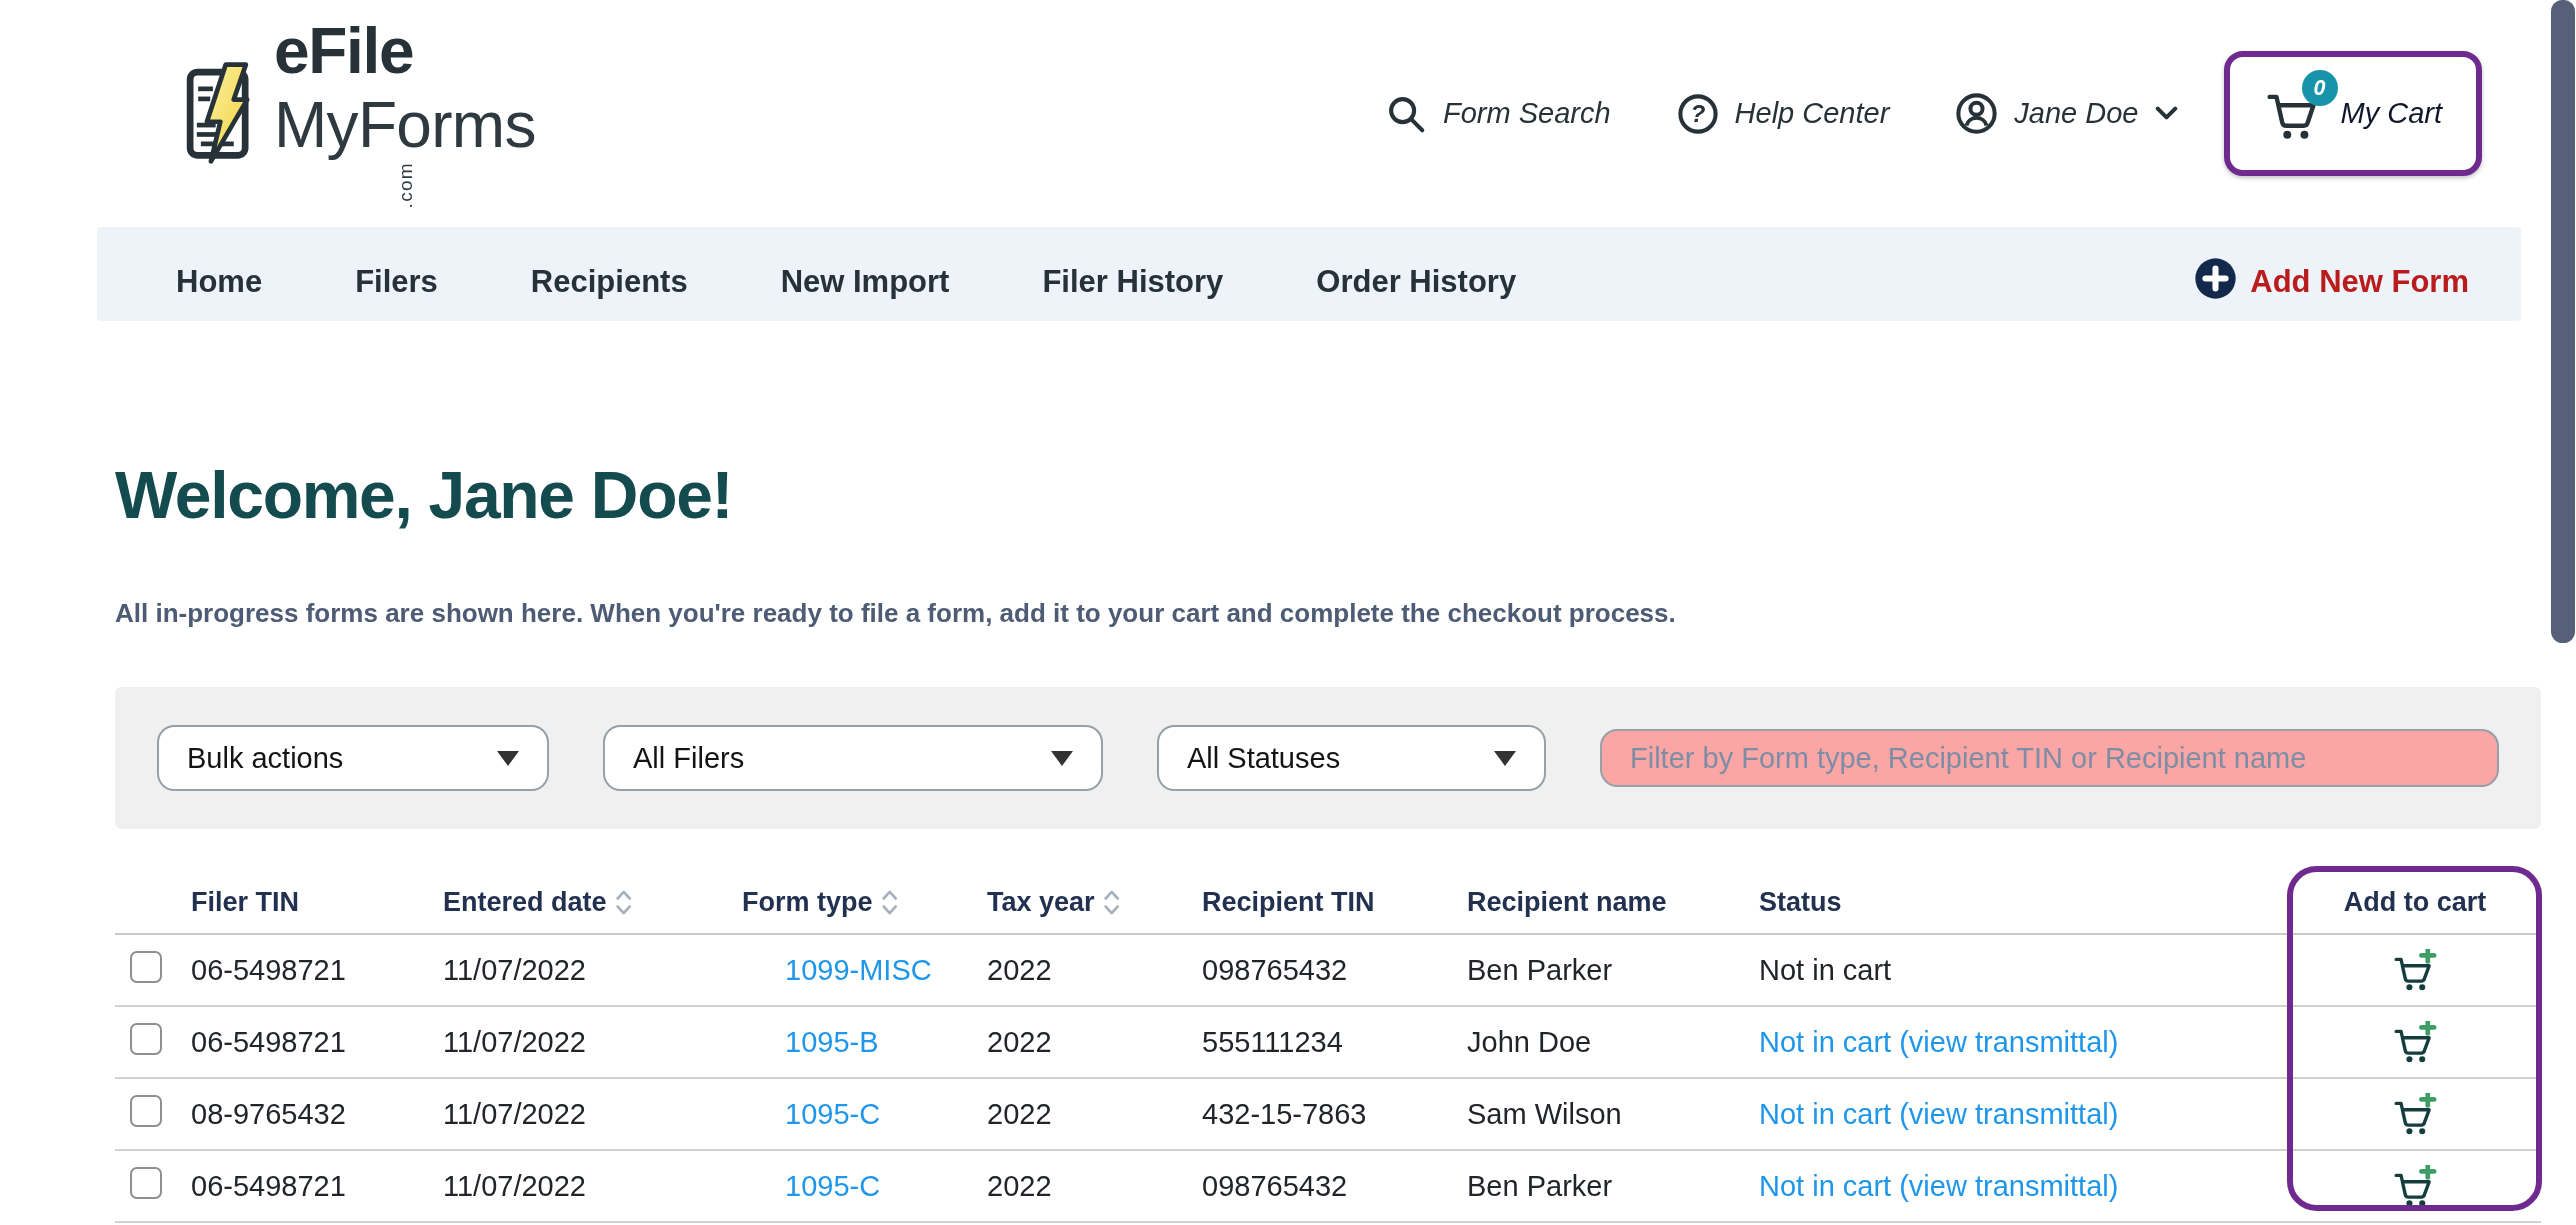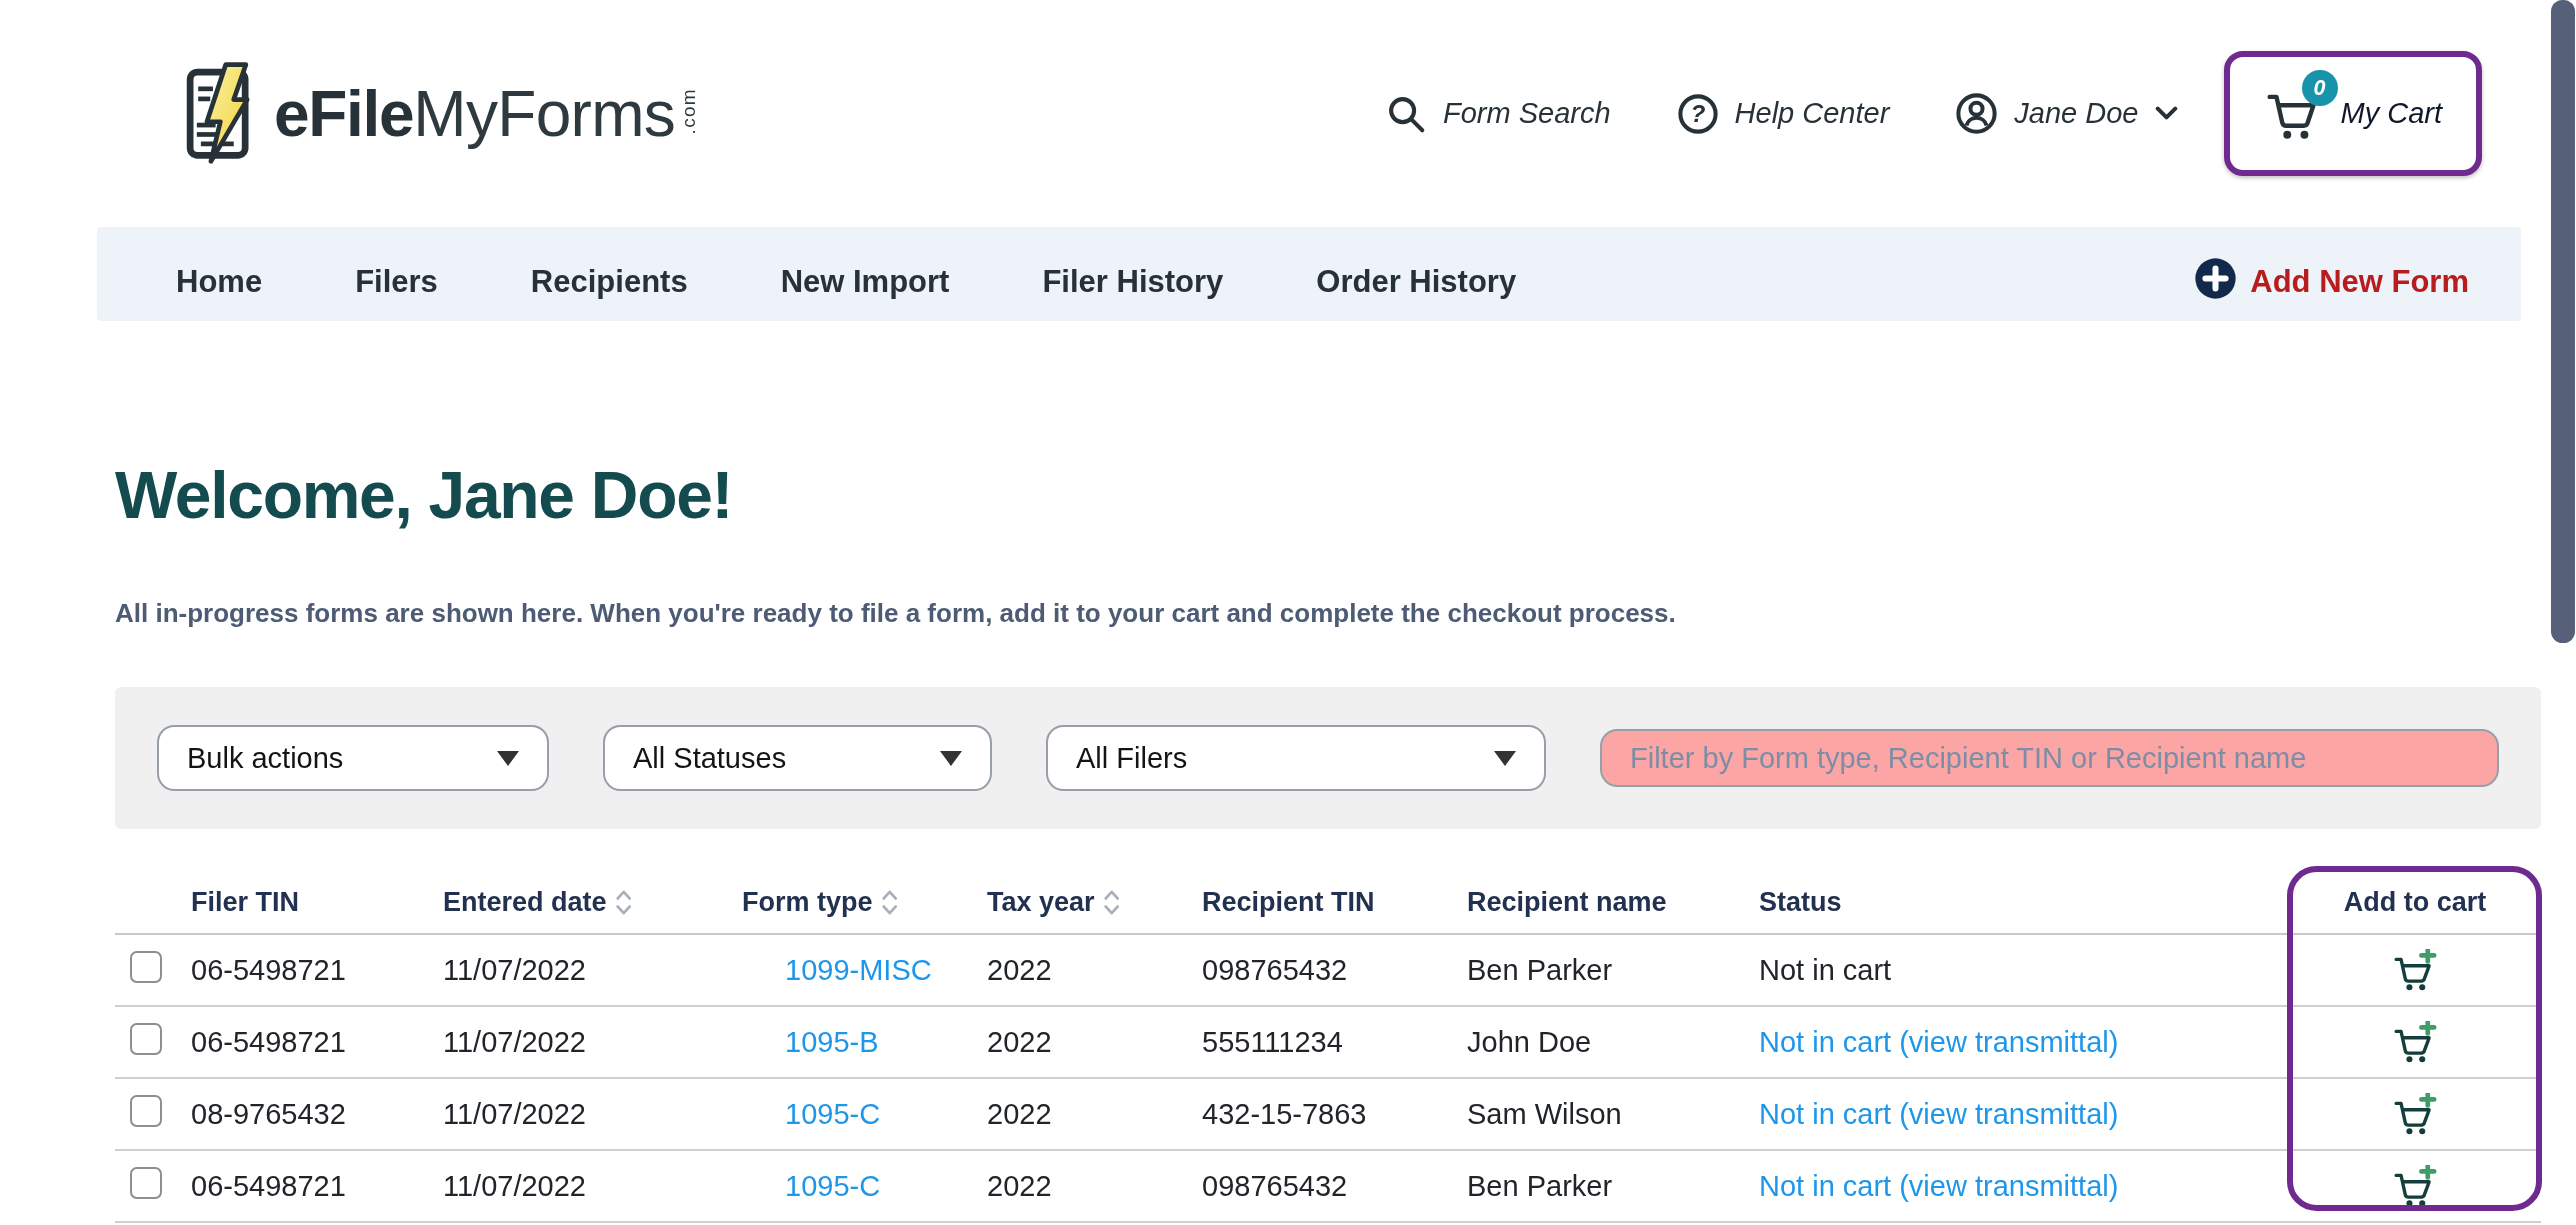--- a/index.html
+++ b/index.html
@@ -6,21 +6,21 @@
   html,body { margin:0; padding:0; }
   body {
     width:2576px; height:1226px; position:relative; overflow:hidden;
     background:#ffffff; color:#212529;
     font-family:"Liberation Sans", sans-serif;
   }
 
   
   .header { height:227px; display:flex; align-items:center; position:relative; }
   .logo { margin-left:180px; display:flex; align-items:center; gap:12px; }
-  .logo-text { display:flex; align-items:baseline; }
+  .logo-text { display:flex; align-items:baseline;flex-direction:column; }
   .logo-bold  { font-size:64px; font-weight:bold; color:#263238; letter-spacing:-1.3px; }
   .logo-light { font-size:64px; font-weight:normal; color:#2e3a40; letter-spacing:-0.7px; }
   .logo-tld { font-size:19px; color:#2e3a40; writing-mode:vertical-rl; transform:rotate(180deg);
               letter-spacing:1.3px; margin-left:2.7px; align-self:center; padding-top:4px; }
 
   .utilities { margin-left:auto; margin-right:94px; display:flex; align-items:center; gap:66px;font-style:italic; }
   .util-item { display:flex; align-items:center; gap:16px; font-size:29px; color:#263238; cursor:pointer; }
   .util-item svg { display:block; }
 
   .annotated-cart {
@@ -198,26 +198,26 @@
 </div>
 
 <h1 class="welcome">Welcome, Jane Doe!</h1>
 <div class="page-desc">All in-progress forms are shown here. When you're ready to file a form, add it to your cart and complete the checkout process.</div>
 
 <div class="filter-panel">
   <div class="dropdown dd-bulk">
     <span>Bulk actions</span>
     <span class="caret"></span>
   </div>
+  <div class="dropdown dd-filers">
+    <span>All Filers</span>
+    <span class="caret"></span>
+  </div>
   <div class="dropdown dd-status">
     <span>All Statuses</span>
-    <span class="caret"></span>
-  </div>
-  <div class="dropdown dd-filers">
-    <span>All Filers</span>
     <span class="caret"></span>
   </div>
   <input class="filter-input" type="text" placeholder="Filter by Form type, Recipient TIN or Recipient name" style="">
 </div>
 
 <div class="table-wrap">
   <div class="cart-col-annotation"></div>
 
   <div class="t-row t-head">
     <span></span>

